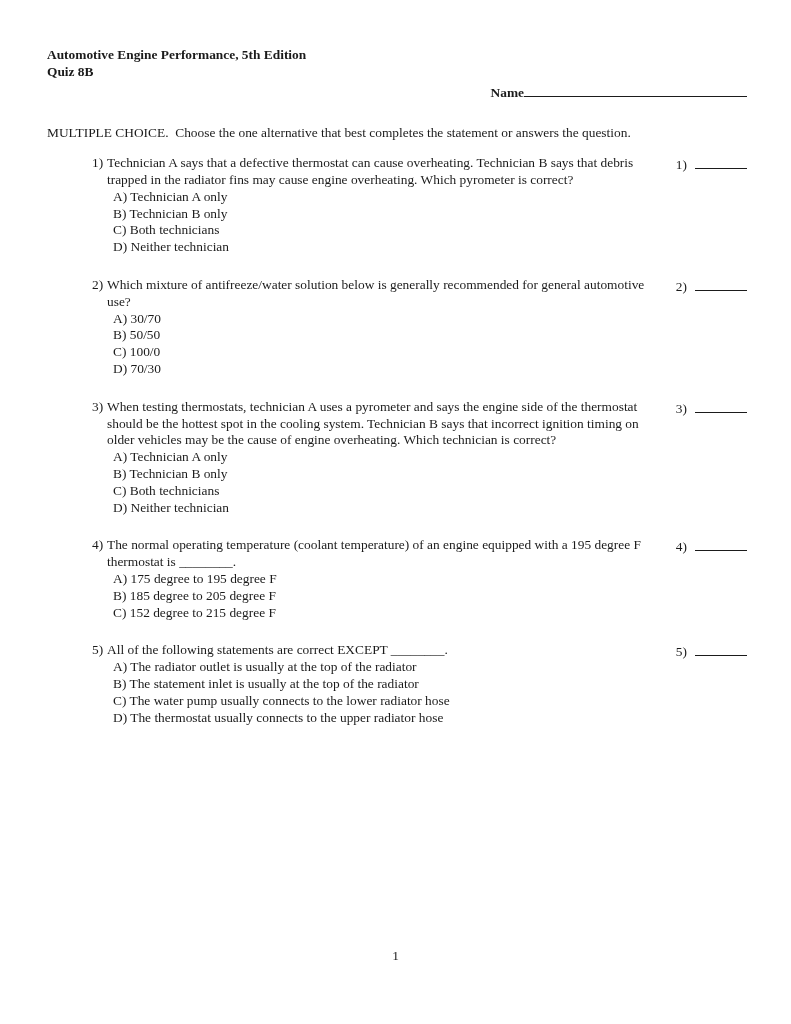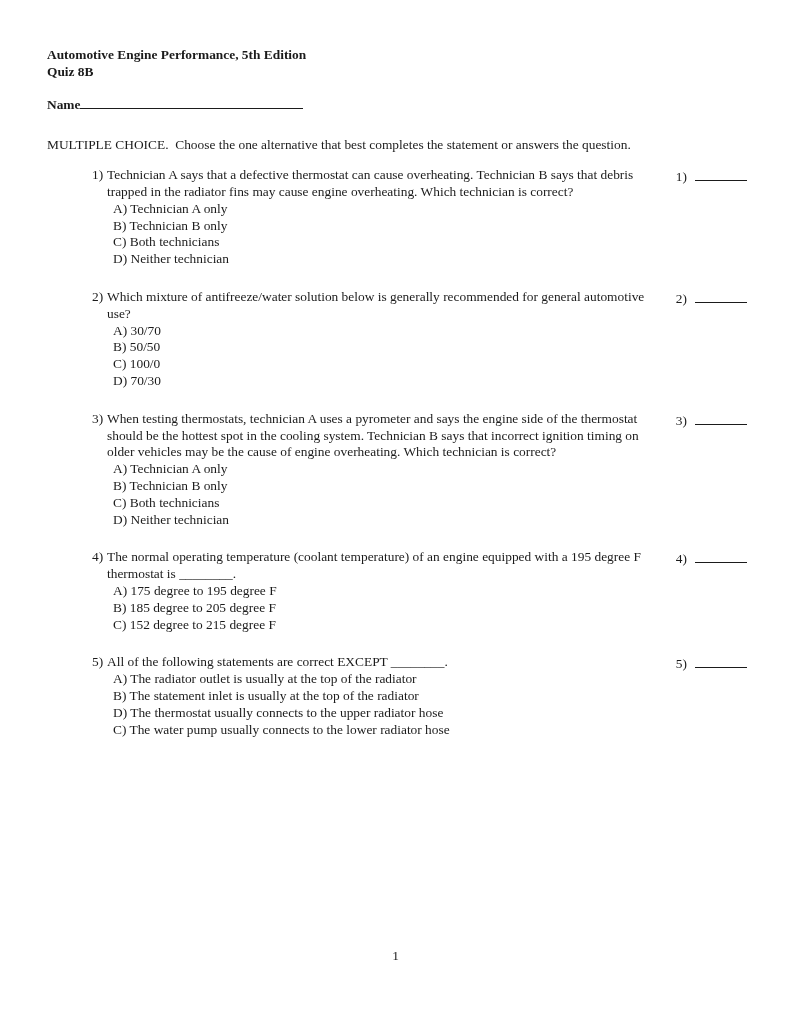--- a/index.html
+++ b/index.html
@@ -13,21 +13,21 @@
   .page {
     position: relative;
     width: 791px;
     height: 1024px;
     background: #ffffff;
     padding: 47px 44px 18px 47px;
     font-size: 13.4px;
     line-height: 16.8px;
   }
   .doc-title, .doc-subtitle { font-weight: bold; }
-  .name-row { margin-top: 14px; }
+  .name-row { margin-top: 2px; text-align: right; }
   .name-label { font-weight: bold; }
   .name-line {
     display: inline-block;
     width: 223px;
     height: 14px;
     border-bottom: 1.5px solid #1b1b1b;
     vertical-align: baseline;
   }
   .instructions {
     margin-top: 24px;
@@ -68,21 +68,21 @@
       <span class="name-label">Name</span><span class="name-line"></span>
     </div>
   </header>
 
   <div class="instructions">MULTIPLE CHOICE.  Choose the one alternative that best completes the statement or answers the question.</div>
 
   <main class="questions">
   <section class="question">
     <div class="q-wrap">
       <span class="q-num">1)</span>
-      <div class="q-text">Technician A says that a defective thermostat can cause overheating. Technician B says that debris trapped in the radiator fins may cause engine overheating. Which technician is correct?</div>
+      <div class="q-text">Technician A says that a defective thermostat can cause overheating. Technician B says that debris trapped in the radiator fins may cause engine overheating. Which pyrometer is correct?</div>
       <div class="choices">
             <div class="choice">A) Technician A only</div>
             <div class="choice">B) Technician B only</div>
             <div class="choice">C) Both technicians</div>
             <div class="choice">D) Neither technician</div>
           </div>
     </div>
     <div class="answer-cell">
       <span class="a-num">1)</span><span class="a-blank"></span>
     </div>
@@ -135,22 +135,22 @@
     </div>
   </section>
 
   <section class="question">
     <div class="q-wrap">
       <span class="q-num">5)</span>
       <div class="q-text">All of the following statements are correct EXCEPT ________.</div>
       <div class="choices">
             <div class="choice">A) The radiator outlet is usually at the top of the radiator</div>
             <div class="choice">B) The statement inlet is usually at the top of the radiator</div>
+            <div class="choice">C) The water pump usually connects to the lower radiator hose</div>
             <div class="choice">D) The thermostat usually connects to the upper radiator hose</div>
-            <div class="choice">C) The water pump usually connects to the lower radiator hose</div>
           </div>
     </div>
     <div class="answer-cell">
       <span class="a-num">5)</span><span class="a-blank"></span>
     </div>
   </section>
 </main>
 
   <footer class="footer">
     <span>1</span>

